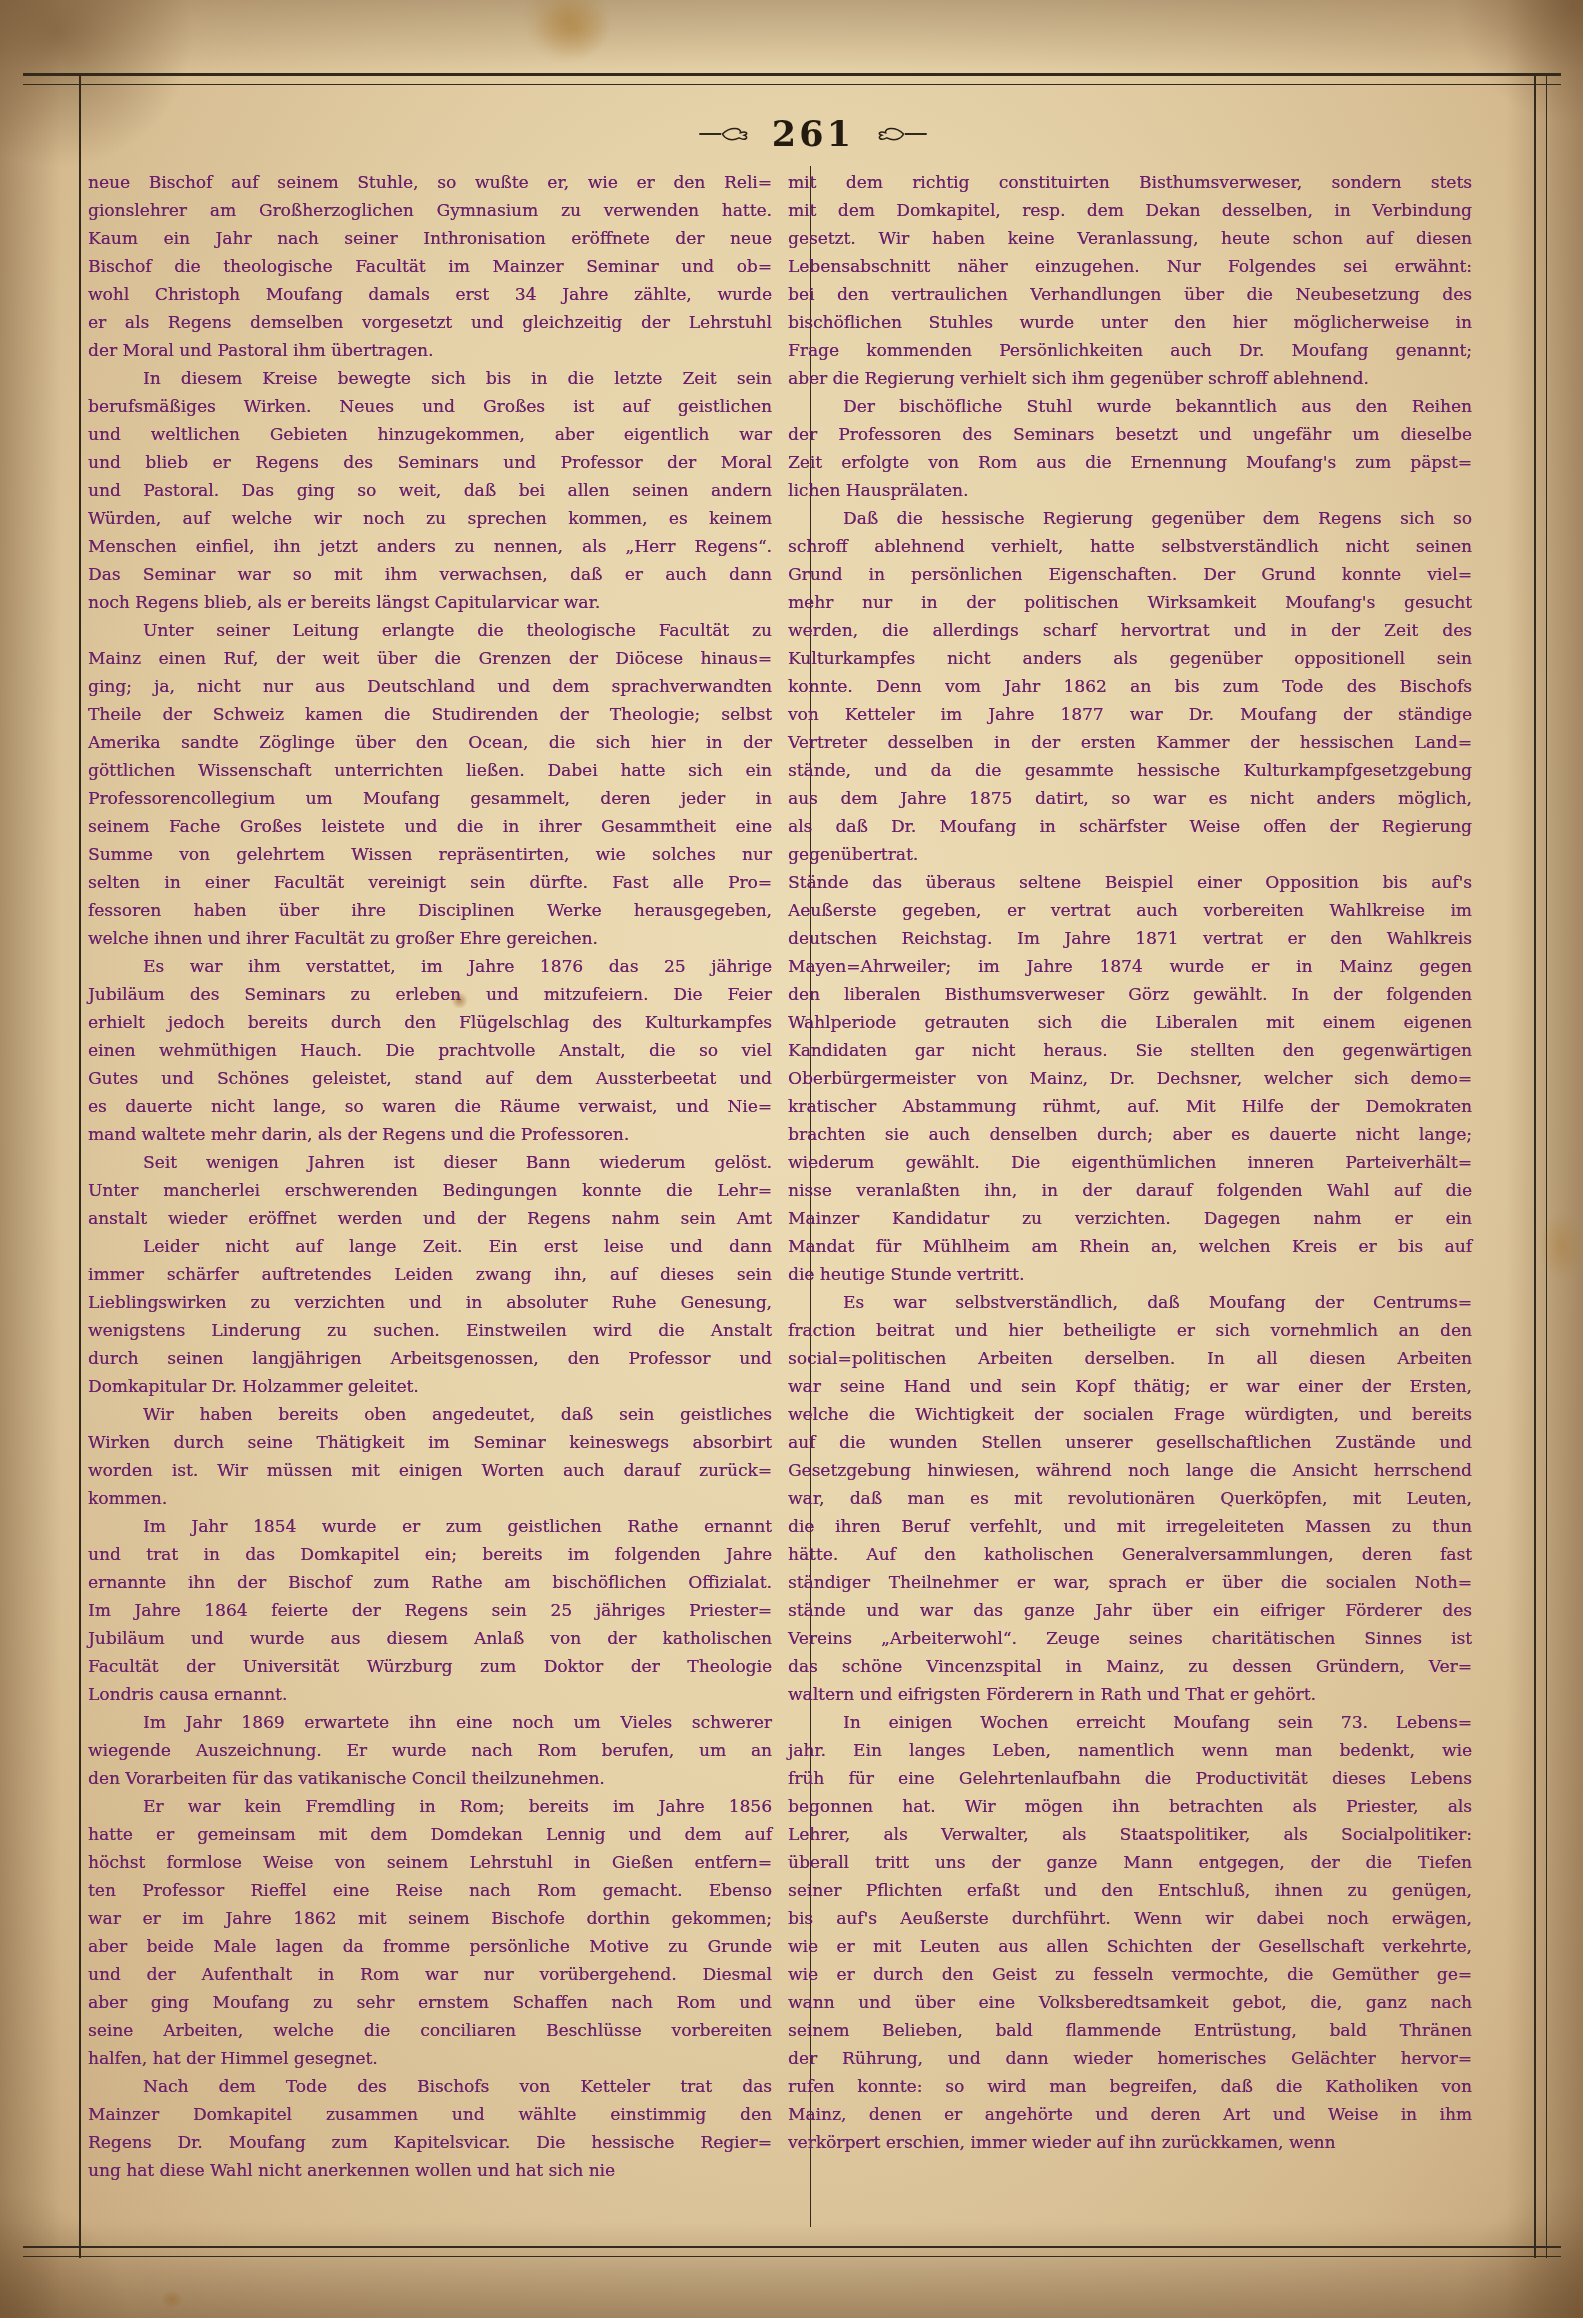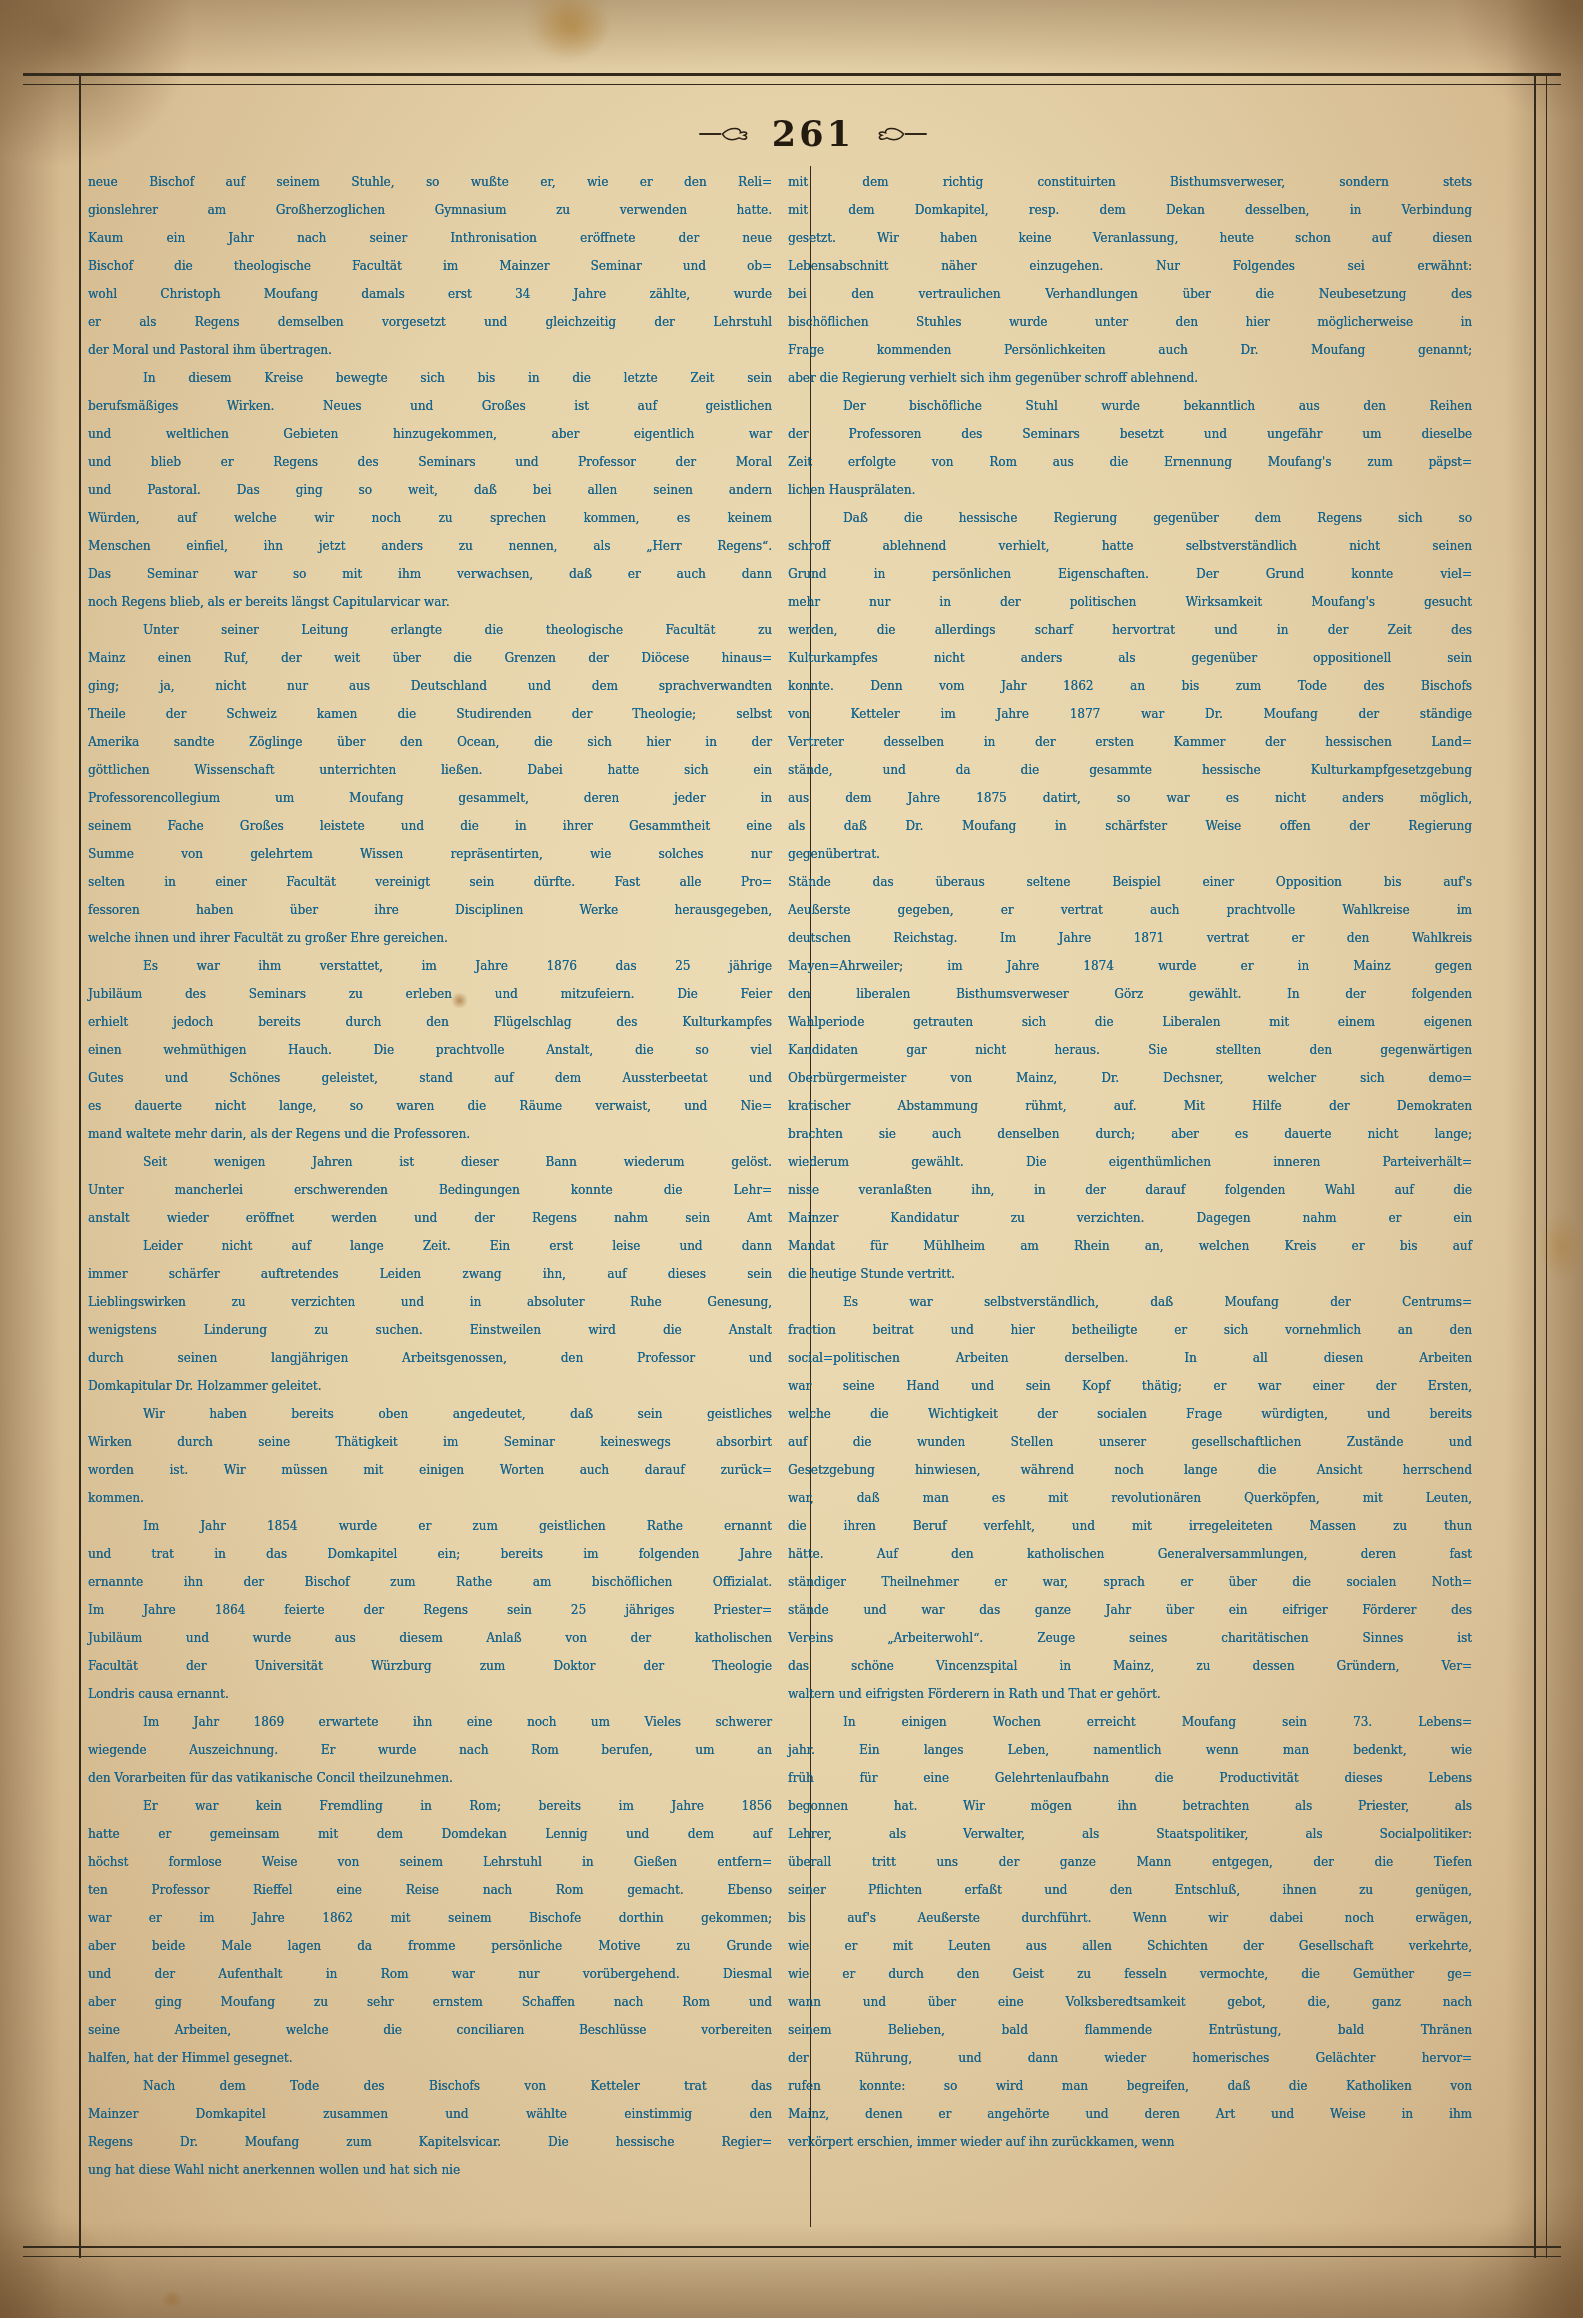--- a/index.html
+++ b/index.html
@@ -22,22 +22,22 @@
   .page-header{
     position:absolute;top:113px;left:80px;width:1466px;
     display:flex;align-items:center;justify-content:center;gap:20px;
     font-family:"DejaVu Serif",serif;font-size:35px;font-weight:bold;
     color:#241b10;letter-spacing:3.2px;
   }
   .orn svg{display:block;}
   .orn.flip svg{transform:scaleX(-1);}
   .col{
     position:absolute;top:168px;width:684px;
-    font-family:"DejaVu Serif",serif;font-size:12px;line-height:28px;
-    color:#0369a1;text-shadow:0.2px 0.2px 0.3px rgba(35,22,8,.6);
+    font-family:"DejaVu Serif",serif;font-size:17px;line-height:28px;
+    color:#701a75;text-shadow:0.2px 0.2px 0.3px rgba(35,22,8,.6);
   }
   .col.left{left:88px;}
   .col.right{left:788px;}
   .para{margin:0;padding:0;}
   .line{min-height:28px;}
   .line.just{text-align:justify;text-align-last:justify;}
   .line.ind{text-indent:55px;}
 </style>
 </head>
 <body>
@@ -195,21 +195,21 @@
       <div class="line just">konnte.  Denn vom Jahr 1862 an bis zum Tode des Bischofs</div>
       <div class="line just">von Ketteler im Jahre 1877 war Dr. Moufang der ständige</div>
       <div class="line just">Vertreter desselben in der ersten Kammer der hessischen Land=</div>
       <div class="line just">stände, und da die gesammte hessische Kulturkampfgesetzgebung</div>
       <div class="line just">aus dem Jahre 1875 datirt, so war es nicht anders möglich,</div>
       <div class="line just">als daß Dr. Moufang in schärfster Weise offen der Regierung</div>
       <div class="line">gegenübertrat.</div>
     </div>
     <div class="para">
       <div class="line just">Stände das überaus seltene Beispiel einer Opposition bis auf's</div>
-      <div class="line just">Aeußerste gegeben, er vertrat auch prachtvolle Wahlkreise im</div>
+      <div class="line just">Aeußerste gegeben, er vertrat auch vorbereiten Wahlkreise im</div>
       <div class="line just">deutschen Reichstag.  Im Jahre 1871 vertrat er den Wahlkreis</div>
       <div class="line just">Mayen=Ahrweiler; im Jahre 1874 wurde er in Mainz gegen</div>
       <div class="line just">den liberalen Bisthumsverweser Görz gewählt.  In der folgenden</div>
       <div class="line just">Wahlperiode getrauten sich die Liberalen mit einem eigenen</div>
       <div class="line just">Kandidaten gar nicht heraus.  Sie stellten den gegenwärtigen</div>
       <div class="line just">Oberbürgermeister von Mainz, Dr. Dechsner, welcher sich demo=</div>
       <div class="line just">kratischer Abstammung rühmt, auf.  Mit Hilfe der Demokraten</div>
       <div class="line just">brachten sie auch denselben durch; aber es dauerte nicht lange;</div>
       <div class="line just">wiederum gewählt.  Die eigenthümlichen inneren Parteiverhält=</div>
       <div class="line just">nisse veranlaßten ihn, in der darauf folgenden Wahl auf die</div>

